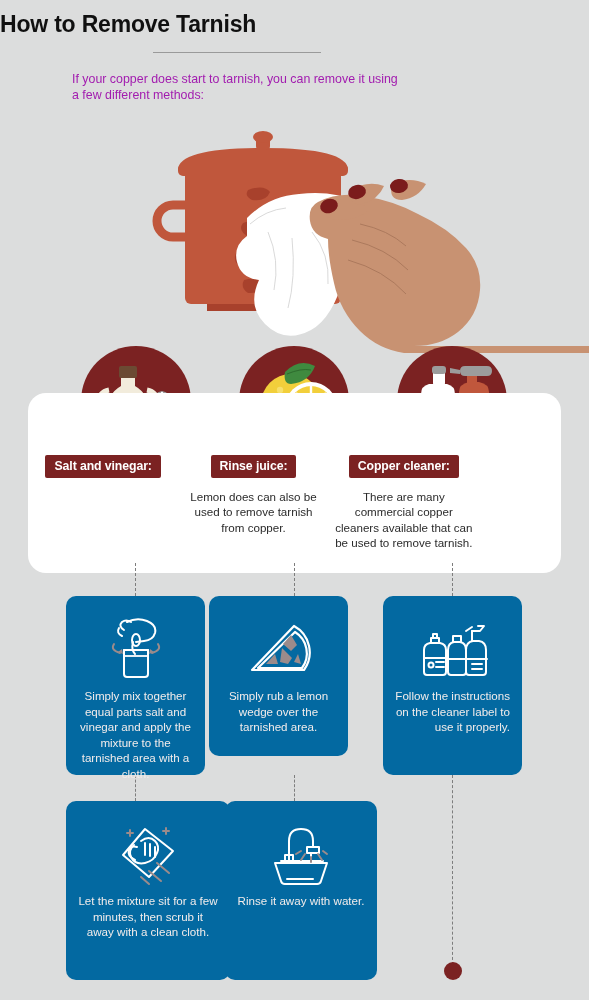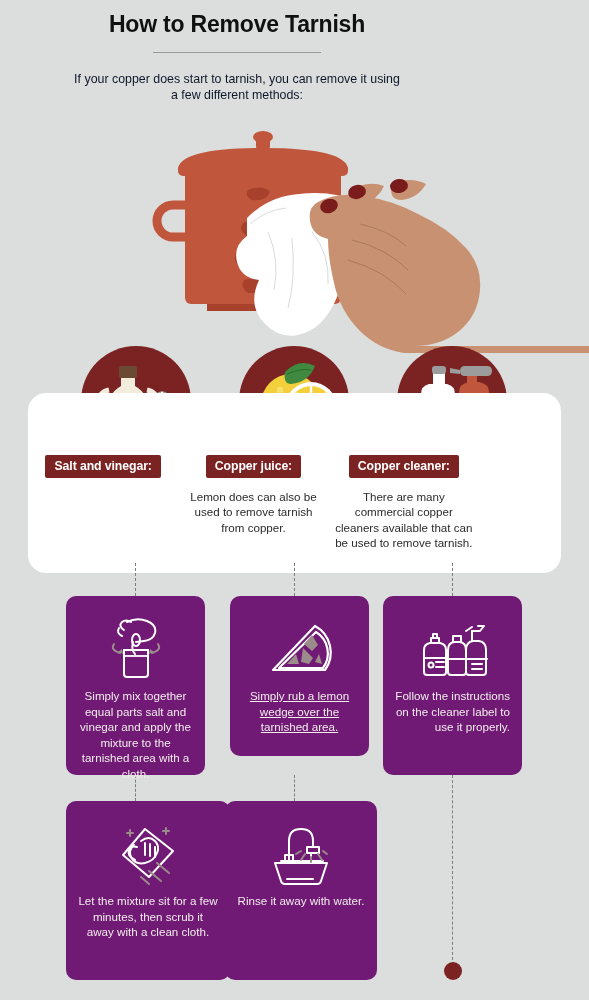--- a/index.html
+++ b/index.html
@@ -20,42 +20,42 @@
     height: 1000px;
     background: #dcdddd;
   }
 
   
   .header {
     position: absolute;
     top: 0;
     left: 0;
     width: 474px;
-    text-align: center;
+    text-align: left;
   }
   .page-title {
     margin: 0;
     padding-top: 11px;
     font-size: 23px;
     font-weight: bold;
     color: #101010;
     letter-spacing: -0.2px;
   }
   .title-rule {
     width: 168px;
     height: 1px;
     background: #9a9a9a;
     margin: 14px auto 0 auto;
   }
   .subtitle {
     margin: 18px auto 12px auto;
     width: 330px;
     font-size: 12.4px;
     line-height: 16px;
-    color: #0f172a;
+    color: #a21caf;
   }
 
   
   .hero {
     position: absolute;
     top: 128px;
     left: 0;
     width: 589px;
     height: 225px;
   }
@@ -145,21 +145,21 @@
     top: 962px;
     width: 18px;
     height: 18px;
     border-radius: 50%;
     background: #7b2222;
   }
 
   
   .step-card {
     position: absolute;
-    background: #701a75;
+    background: #0369a1;
     border-radius: 10px;
     color: #f2eceb;
     text-align: center;
     box-sizing: border-box;
     padding-top: 16px;
   }
   .step-icon {
     height: 74px;
     display: flex;
     align-items: center;
@@ -167,21 +167,21 @@
   }
   .step-icon svg { display: block; }
   .step-text {
     font-size: 11.6px;
     line-height: 15.5px;
     padding: 0 12px;
     margin-top: 2px;
   }
 
   .card-r1c1 { left: 66px; top: 596px; width: 139px; height: 179px; }
-  .card-r1c2 { left: 230px; top: 596px; width: 139px; height: 160px; text-decoration: underline; }
+  .card-r1c2 { left: 209px; top: 596px; width: 139px; height: 160px; }
   .card-r1c3 { left: 383px; top: 596px; width: 139px; height: 179px; text-align: right; }
   .card-r2c1 { left: 66px; top: 801px; width: 164px; height: 179px; }
   .card-r2c2 { left: 225px; top: 801px; width: 152px; height: 179px; }
 </style>
 </head>
 <body>
 
 <div class="infographic">
 
   <div class="header">
@@ -297,21 +297,21 @@
     </div>
   </div>
 
   <div class="white-panel"></div>
 
   <div class="methods">
     <div class="method-col">
       <span class="chip">Salt and vinegar:</span>
     </div>
     <div class="method-col">
-      <span class="chip">Copper juice:</span>
+      <span class="chip">Rinse juice:</span>
       <p class="method-desc">Lemon does can also be used to remove tarnish from copper.</p>
     </div>
     <div class="method-col wide">
       <span class="chip">Copper cleaner:</span>
       <p class="method-desc">There are many commercial copper cleaners available that can be used to remove tarnish.</p>
     </div>
   </div>
 
   <div class="dash dash-a1"></div>
   <div class="dash dash-a2"></div>

